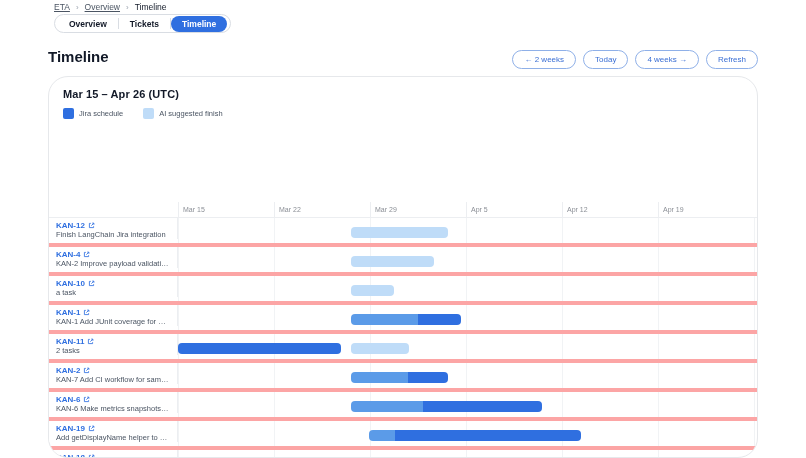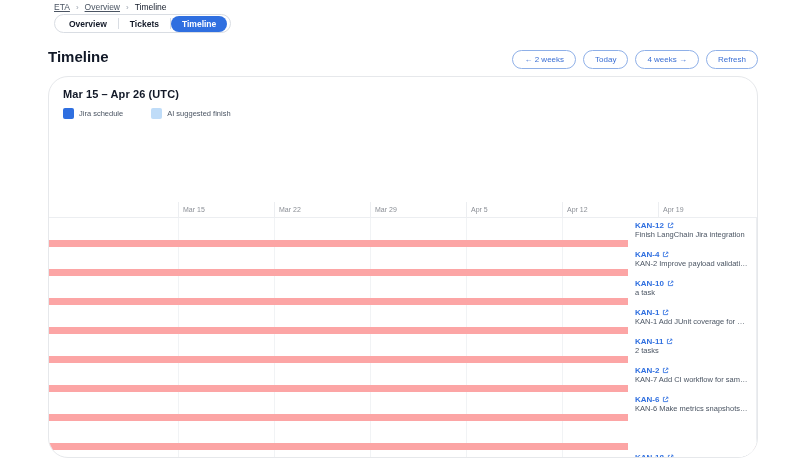--- a/index.html
+++ b/index.html
@@ -54,40 +54,40 @@
   
   .card {
     position: absolute; left: 48px; top: 76px;
     width: 710px; height: 382px;
     background: #ffffff;
     border: 1px solid #e6e8eb; border-radius: 20px;
     overflow: hidden;
   }
   .card-head { padding: 11px 14px 0 14px; }
   .range-title { font-size: 11px; font-weight: bold; color: #111827; letter-spacing: .1px; }
-  .legend { display: flex; align-items: center; gap: 16px; margin-top: 8px; }
+  .legend { display: flex; align-items: center; gap: 8px; margin-top: 8px; }
   .legend-item { display: flex; align-items: center; gap: 5px; margin-right: 12px; }
   .swatch { width: 11px; height: 11px; border-radius: 2px; }
   .legend-label { font-size: 7.5px; color: #4b5563; }
 
   
   .gantt { position: absolute; left: 0; top: 125px; right: 0; bottom: 0; }
   .gantt-head { position: relative; height: 16px; border-bottom: 1px solid #eceef1; }
   .wk {
     position: absolute; top: 0; height: 16px;
     border-left: 1px solid #eceef1;
     font-size: 7px; color: #8b8f96; padding-left: 4px; padding-top: 4px;
   }
   .rows { position: relative; }
   .grid { position: absolute; left: 0; top: 0; bottom: 0; width: 100%; pointer-events: none; }
   .gridline { position: absolute; top: 0; bottom: 0; width: 1px; background: #f1f3f5; }
   .row {
     position: relative; height: 29px;
-    border-bottom: 7px solid #fca5a5;
-    display: flex; align-items: flex-end; flex-direction: column;
+    border-bottom: 4px solid #fca5a5;
+    display: flex; align-items: flex-start;
   }
   .rowlabel {
     position: relative; z-index: 2;
     width: 129px; flex: 0 0 129px;
     padding: 3px 8px 0 7px;
     border-right: 1px solid #eceef1;
     background: #ffffff; overflow: hidden;
   }
   .key {
     font-size: 8px; font-weight: bold; color: #2f6fe0;
@@ -277,20 +277,31 @@
                 </svg></span>
             </div>
             <div class="summary">KAN-6 Make metrics snapshots…</div>
           </div>
           <div class="track">
             <div class="bar est r-flat" style="left: 173px; width: 72px;"></div>
             <div class="bar jira l-flat" style="left: 245px; width: 119px;"></div>
           </div>
         </div>
         <div class="row">
+          <div class="rowlabel">
+            <div class="key">
+              <span>KAN-19</span>
+              <span class="ext-icon"><svg viewBox="0 0 10 10" width="7" height="7" fill="none" stroke="currentColor" stroke-width="1.2">
+                  <path d="M4 2H2v6h6V6"></path>
+                  <path d="M6 1.6h2.4V4"></path>
+                  <path d="M8.2 1.8L4.8 5.2"></path>
+                </svg></span>
+            </div>
+            <div class="summary">Add getDisplayName helper to …</div>
+          </div>
           <div class="track">
             <div class="bar est r-flat" style="left: 191px; width: 26px;"></div>
             <div class="bar jira l-flat" style="left: 217px; width: 186px;"></div>
           </div>
         </div>
         <div class="row">
           <div class="rowlabel">
             <div class="key">
               <span>KAN-18</span>
               <span class="ext-icon"><svg viewBox="0 0 10 10" width="7" height="7" fill="none" stroke="currentColor" stroke-width="1.2">

